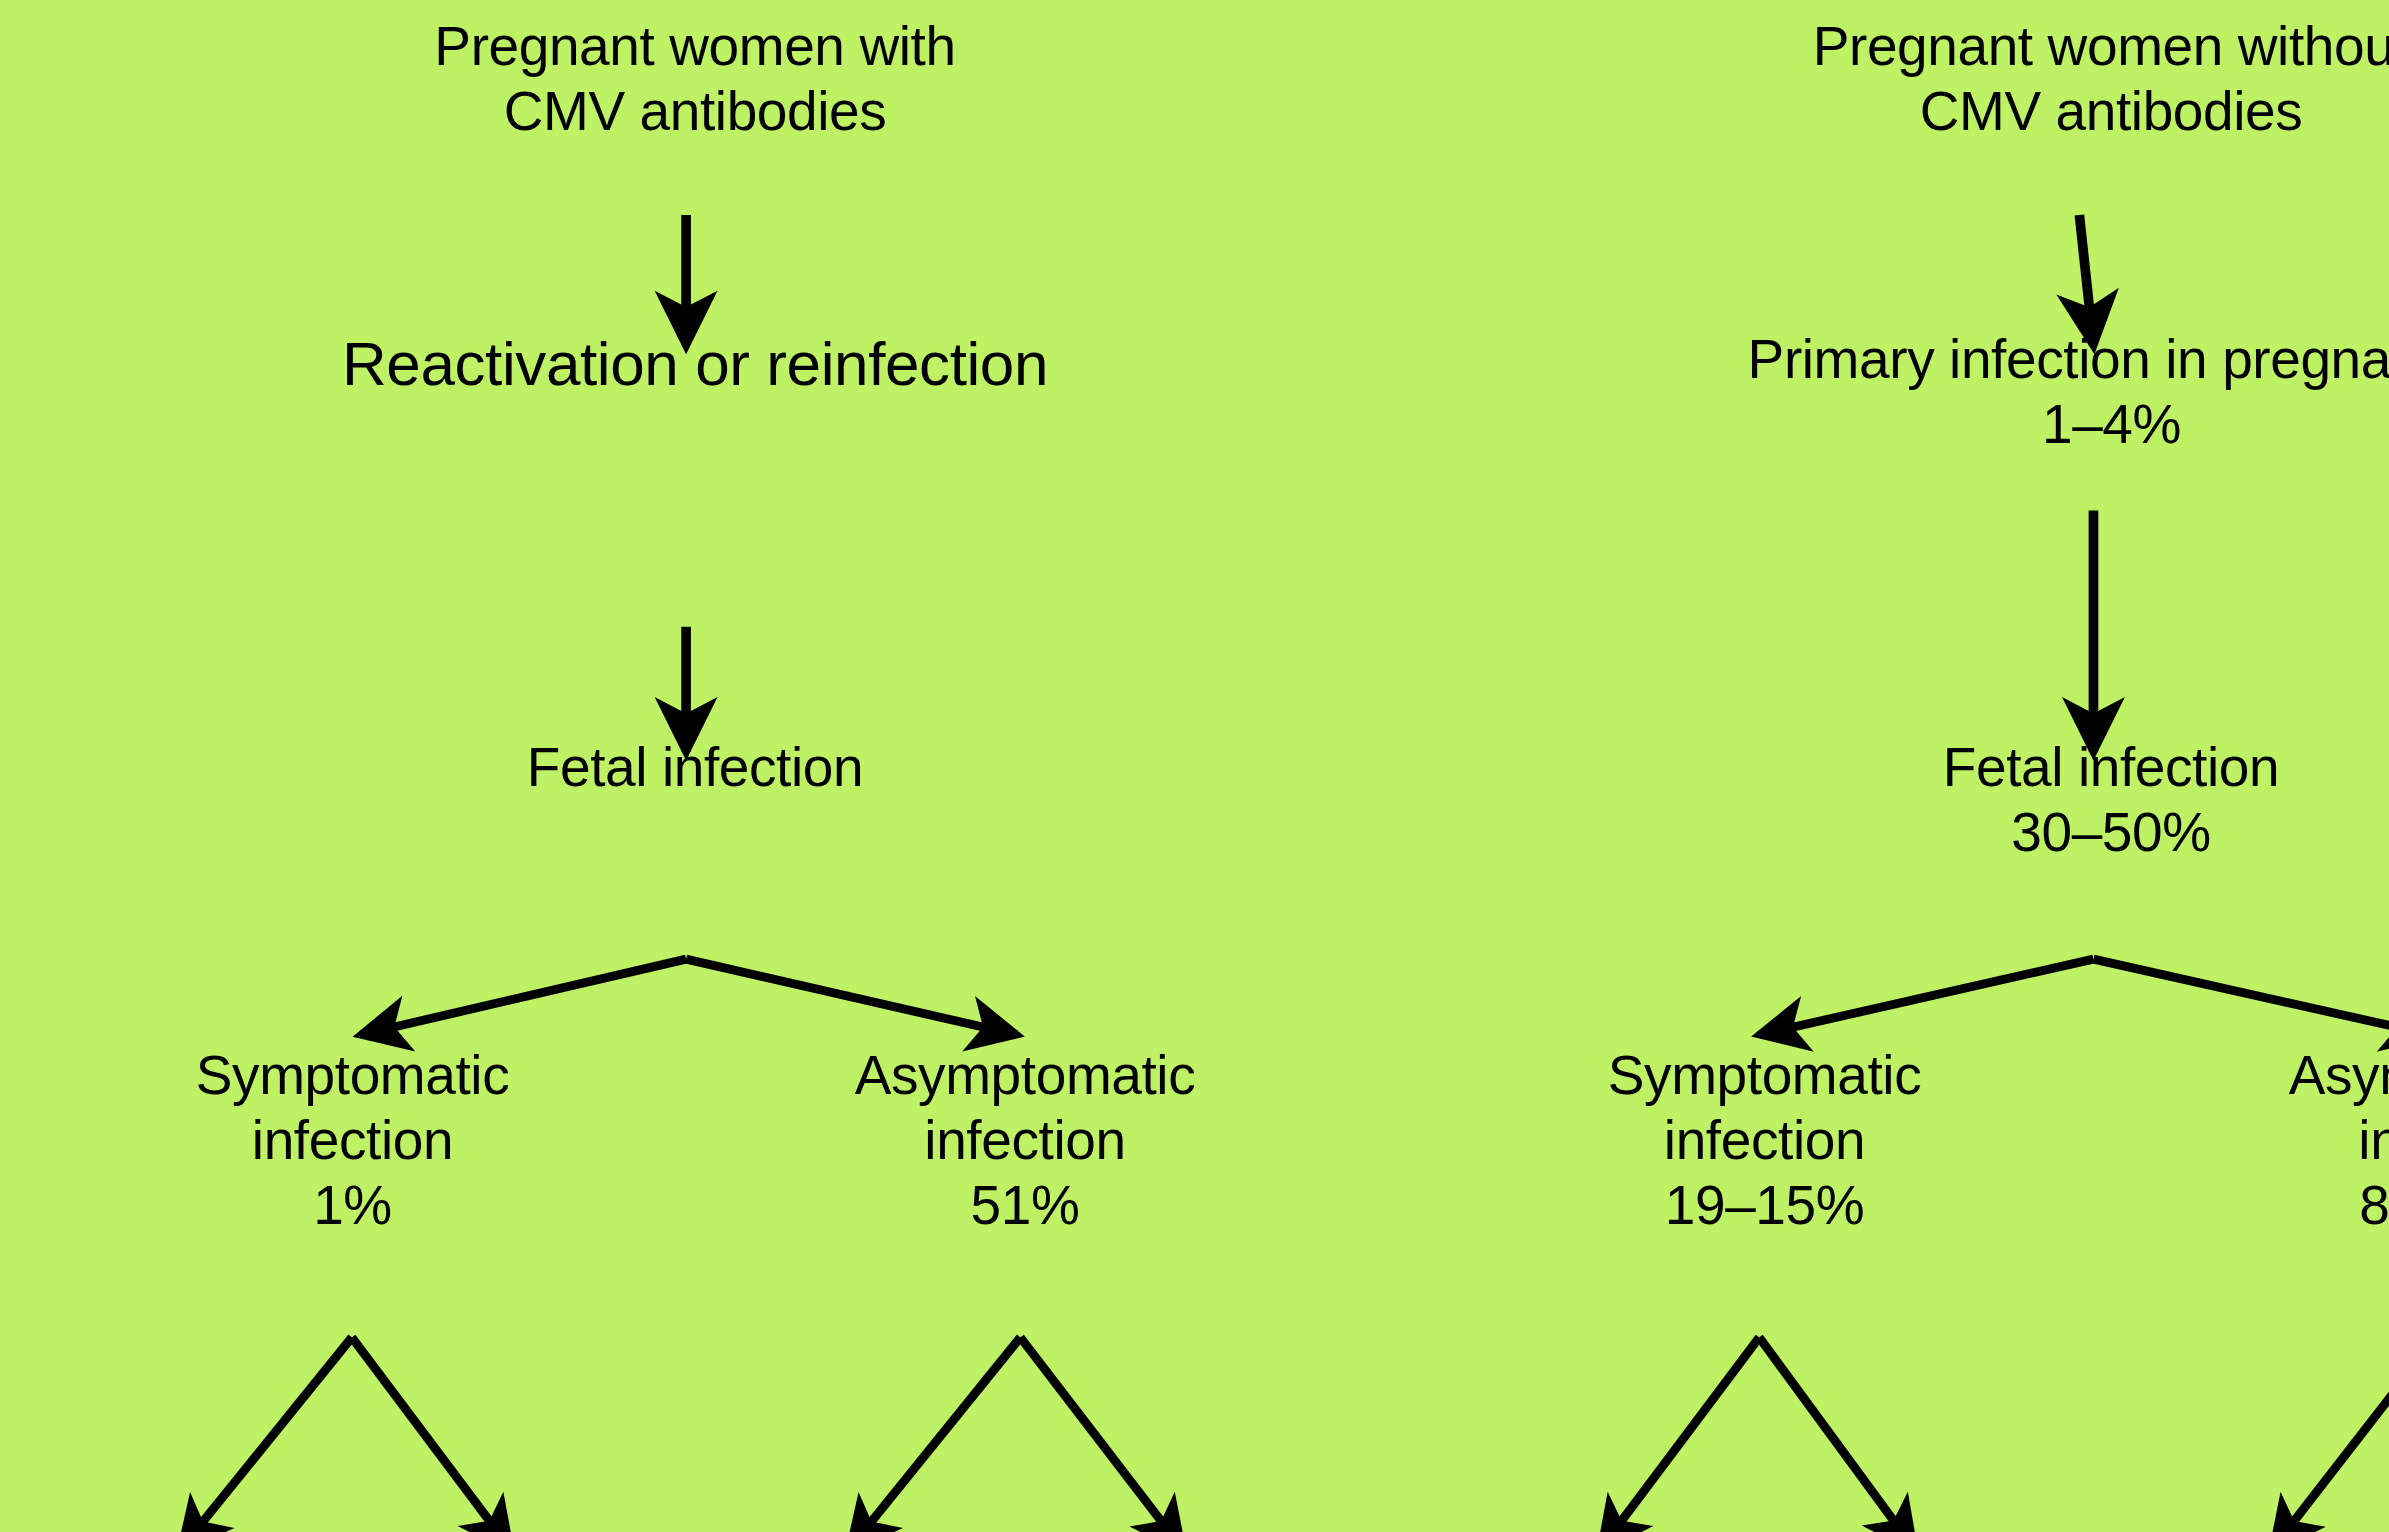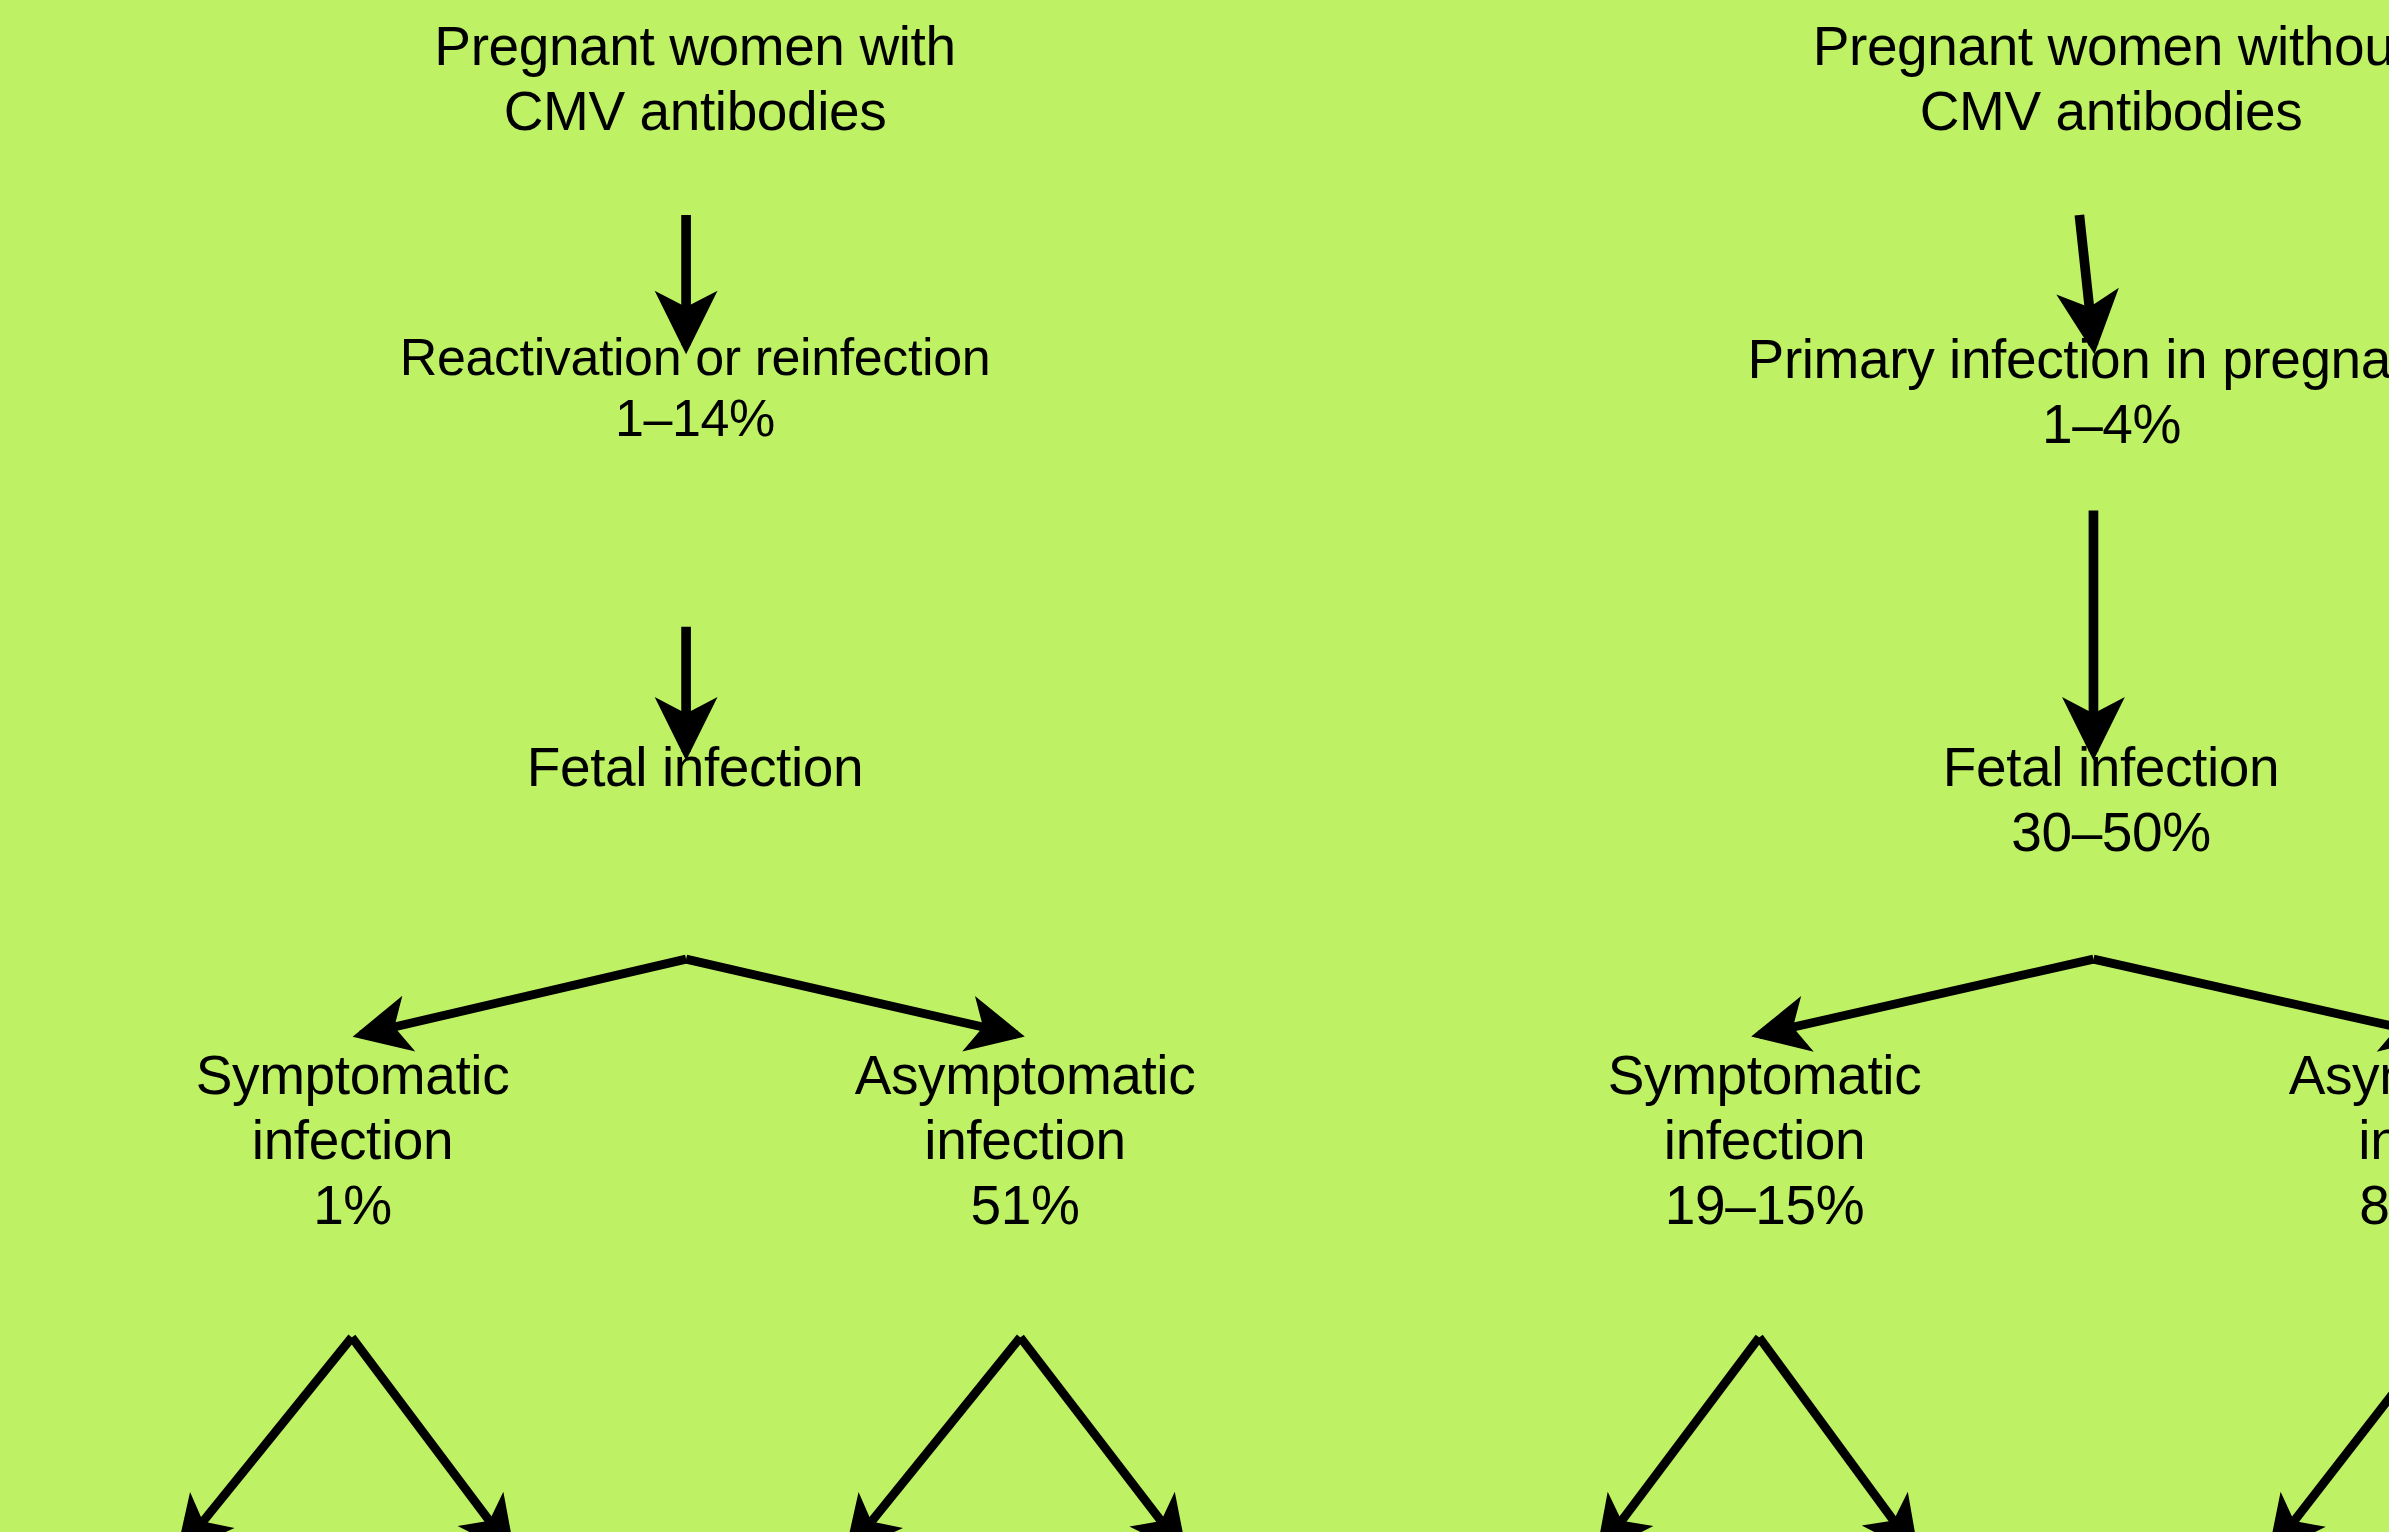--- a/index.html
+++ b/index.html
@@ -87,23 +87,22 @@
 
     <line x1="1385" y1="760" x2="1292" y2="880" stroke="#000" stroke-width="5" marker-end="url(#ah)"></line>
     <line x1="1385" y1="760" x2="1478" y2="880" stroke="#000" stroke-width="5" marker-end="url(#ah)"></line>
   </svg>
 
   <div class="node" id="node-l-root" style="left: 176px; top: 14px; width: 1038px; font-size: 55px;">
     <span class="line">Pregnant women with</span>
     <span class="line">CMV antibodies</span>
   </div>
 
-  <div class="node" id="node-l-reactiv" style="left: 97px; top: 327px; width: 1196px; font-size: 52px;">
+  <div class="node" id="node-l-reactiv" style="left: 97px; top: 327px; width: 1196px; font-size: 62px;">
     <span class="line">Reactivation or reinfection</span>
-    <span class="line">1–14%</span>
   </div>
 
   <div class="node" id="node-l-fetal" style="left: 308px; top: 735px; width: 774px; font-size: 55px;">
     <span class="line">Fetal infection</span>
   </div>
 
   <div class="node" id="node-l-symp" style="left: 49px; top: 1043px; width: 607px; font-size: 55px;">
     <span class="line">Symptomatic</span>
     <span class="line">infection</span>
     <span class="line">1%</span>

